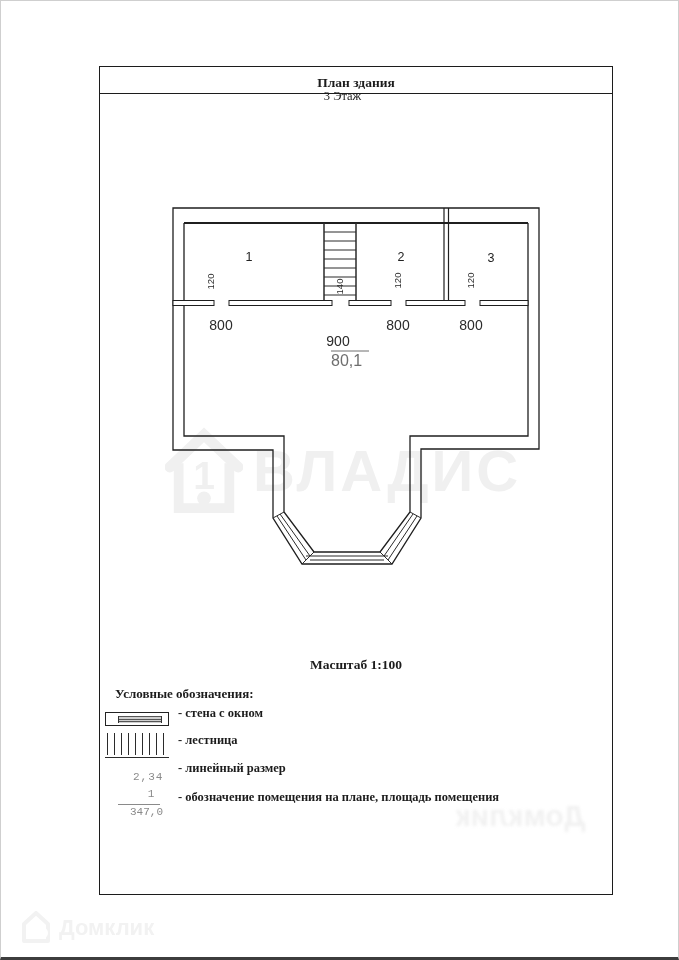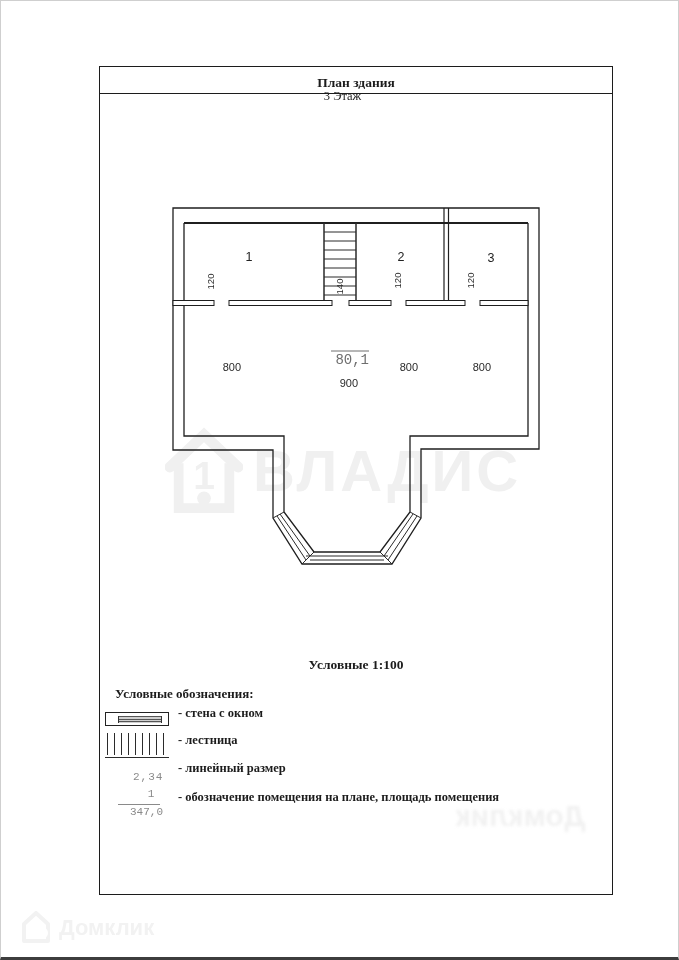--- a/index.html
+++ b/index.html
@@ -11,25 +11,25 @@
   
   .frame{left:98px;top:65px;width:514px;height:829px;border:1.5px solid #1c1c1c;box-sizing:border-box;}
   .title-bar{left:98px;top:65px;width:514px;height:21px;border-bottom:1.5px solid #1c1c1c;
              box-sizing:border-box;display:flex;align-items:center;justify-content:center;
              font-weight:bold;font-size:13.5px;margin-top:7px;}
   .subtitle{left:98px;top:88px;width:487px;text-align:center;font-size:12.5px;}
   
   .plan-svg{left:0;top:0;width:679px;height:960px;}
   
   .room-num{font-family:"Liberation Sans",sans-serif;font-size:12.5px;color:#222;width:20px;text-align:center;}
-  .dim-h{font-family:"Liberation Sans",sans-serif;font-size:11px;color:#2a2a2a;width:40px;text-align:right;margin-top:44px;}
+  .dim-h{font-family:"Liberation Sans",sans-serif;font-size:14px;color:#2a2a2a;width:40px;text-align:center;}
   .dim-v{font-family:"Liberation Sans",sans-serif;font-size:9.5px;color:#2a2a2a;width:26px;text-align:center;
          transform:rotate(-90deg);transform-origin:center;}
-  .area-text{left:330px;top:351px;width:38px;text-align:right;
-             font-family:Liberation Mono, monospace;font-size:14px;color:#6e6e6e;}
+  .area-text{left:330px;top:351px;width:38px;text-align:left;
+             font-family:Liberation Sans, sans-serif;font-size:16px;color:#6e6e6e;}
   
   .scale{left:98px;top:656px;width:514px;text-align:center;font-weight:bold;font-size:13.5px;}
   .legend-heading{left:114px;top:685px;font-weight:bold;font-size:13px;}
   .legend-label{font-size:12.5px;white-space:nowrap;left:177px;font-weight:bold;}
   .legend-wall{left:104px;top:711px;width:64px;height:14px;box-sizing:border-box;
                border-top:1.5px solid #222;border-bottom:1.5px solid #222;
                border-left:1px solid #222;border-right:1px solid #222;}
   .legend-wall-bar{position:absolute;left:12px;right:6px;top:2.5px;bottom:2.5px;
                background:repeating-linear-gradient(180deg,#555 0 1px,#cfcfcf 1px 2.5px);
                border-left:1px solid #333;border-right:1px solid #333;}
@@ -121,21 +121,21 @@
   <div class="abs dim-v" style="left:383px;top:274px;">120</div>
   <div class="abs dim-v" style="left:456px;top:274px;">120</div>
 
   <div class="abs dim-h" style="left:200px;top:316px;">800</div>
   <div class="abs dim-h" style="left:317px;top:332px;">900</div>
   <div class="abs dim-h" style="left:377px;top:316px;">800</div>
   <div class="abs dim-h" style="left:450px;top:316px;">800</div>
 
   <div class="abs area-text">80,1</div>
 
-  <div class="abs scale">Условные 1:100</div>
+  <div class="abs scale">Масштаб 1:100</div>
 
   <div class="abs legend-heading">Условные обозначения:</div>
 
   <div class="abs legend-wall">
     <div class="legend-wall-bar"></div>
   </div>
   <div class="abs legend-label" style="top:705px;">- стена с окном</div>
 
   <div class="abs legend-stairs"></div>
   <div class="abs legend-stairs-base"></div>

